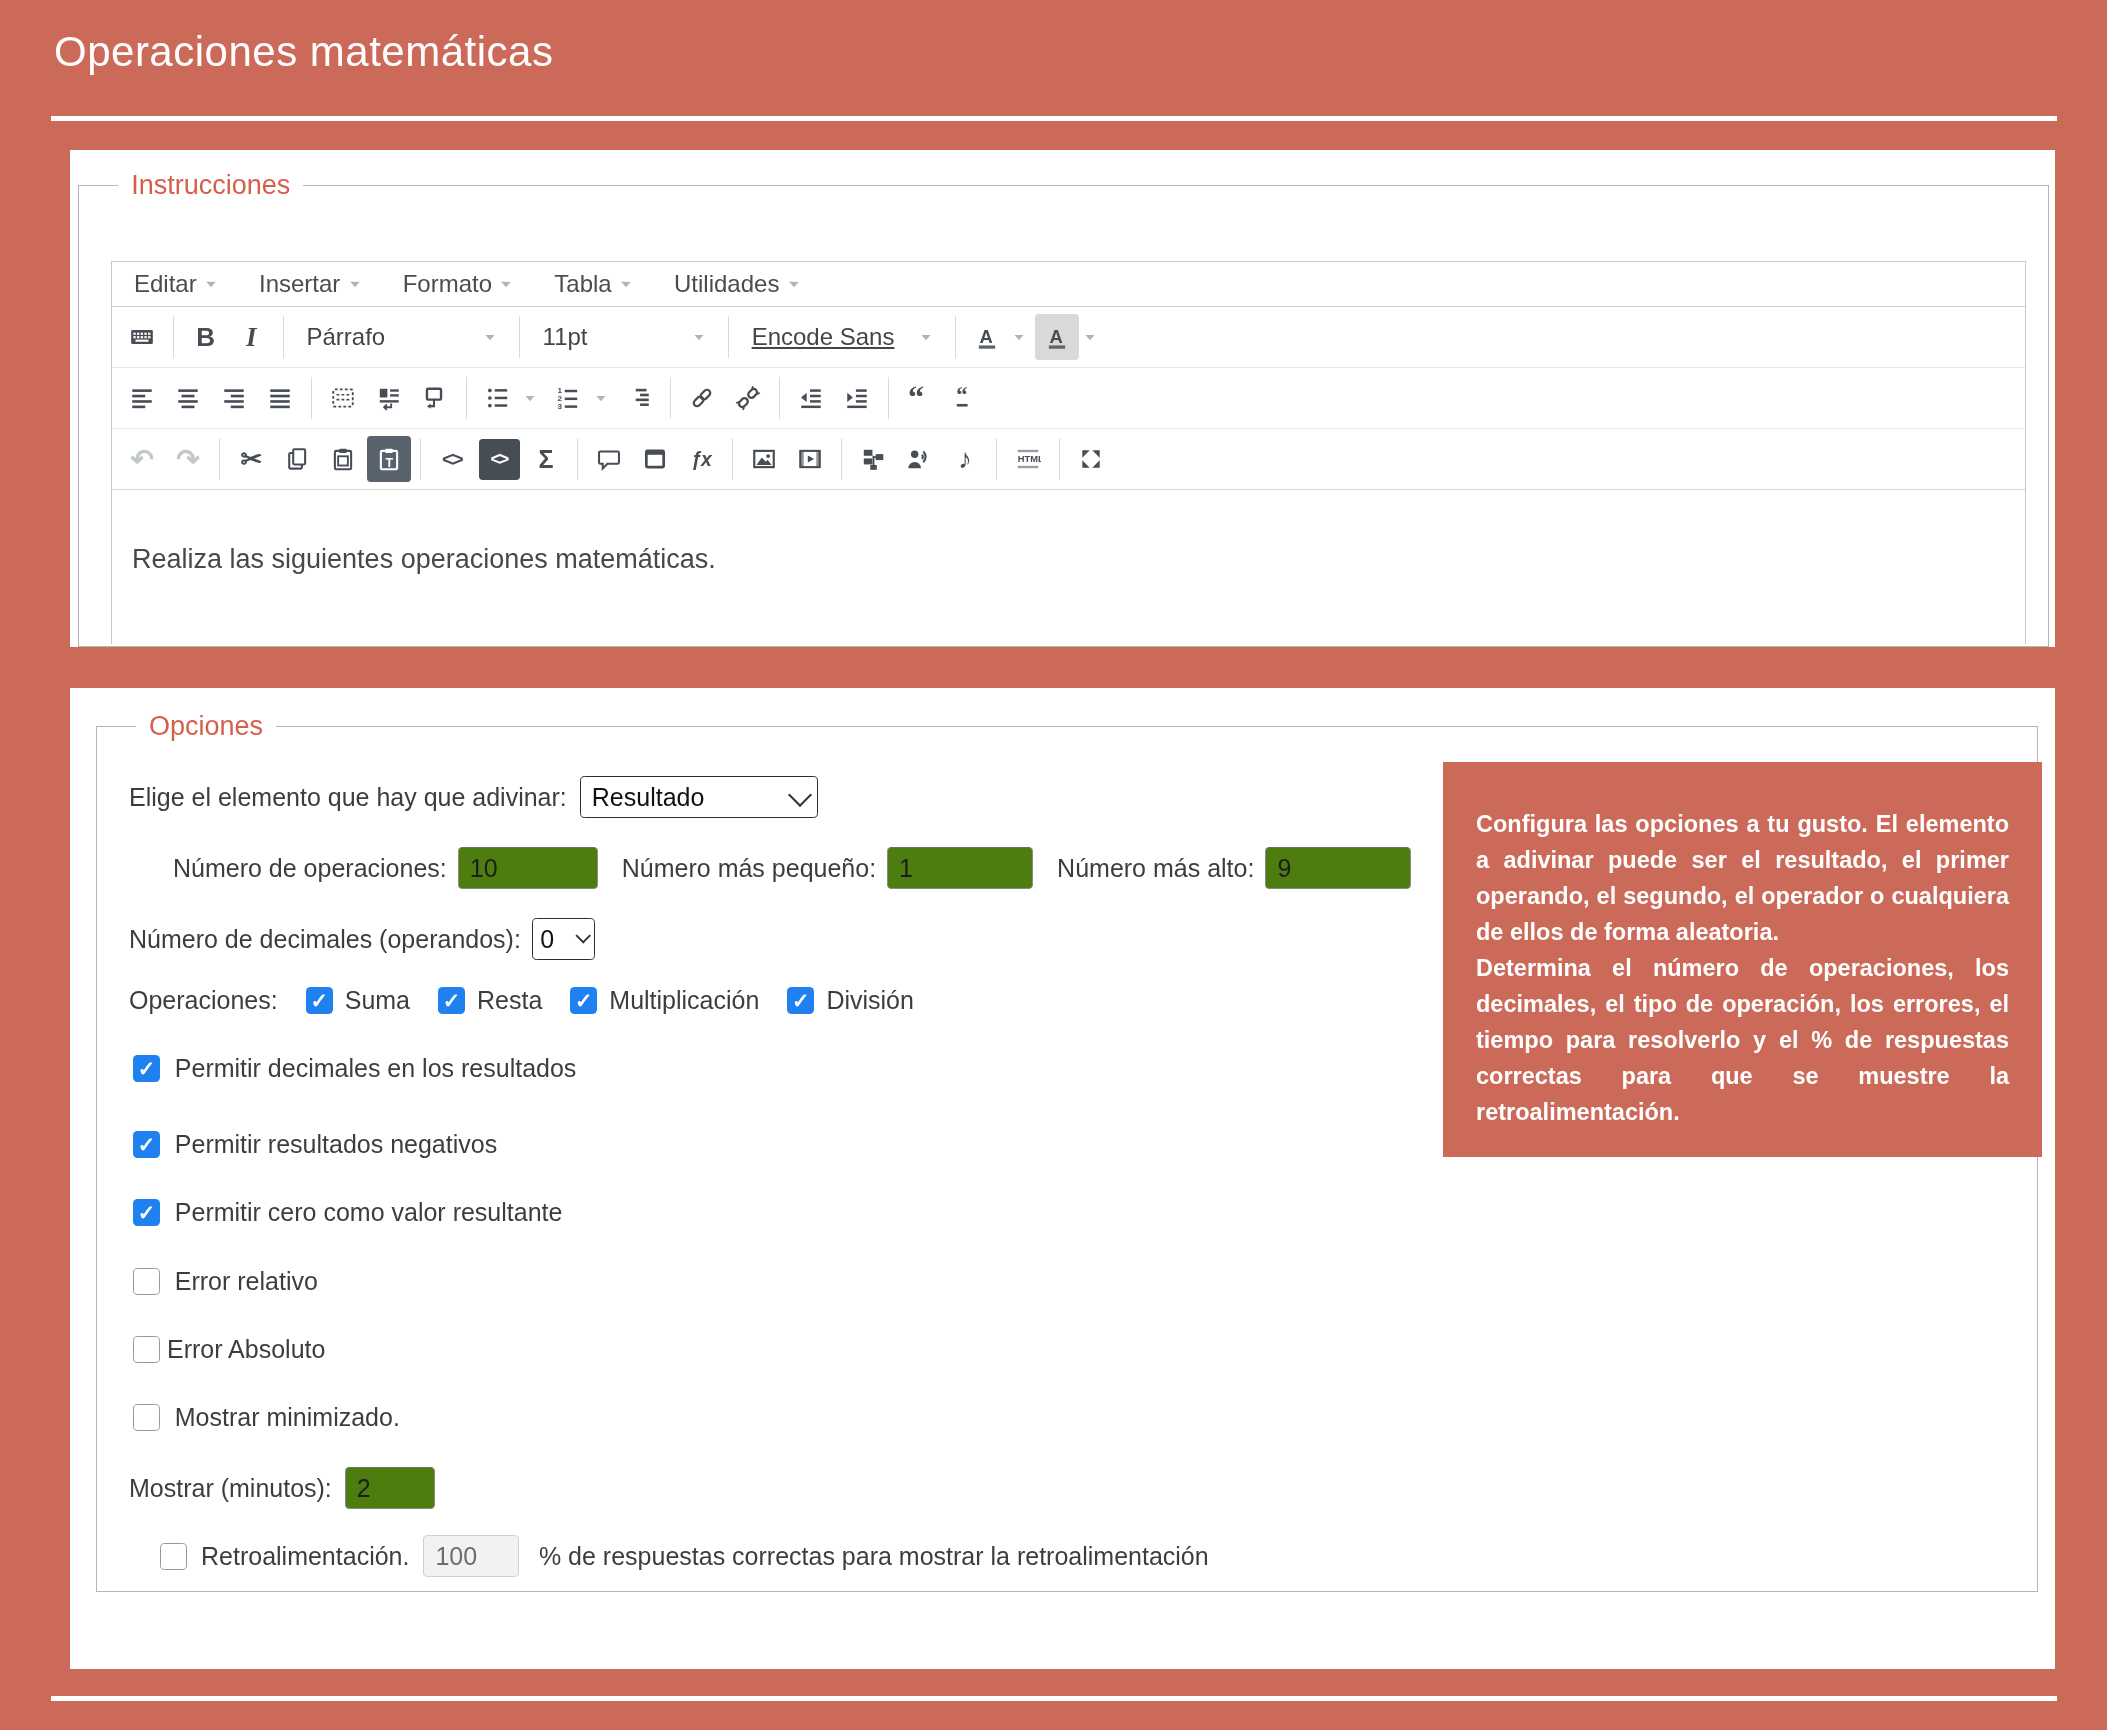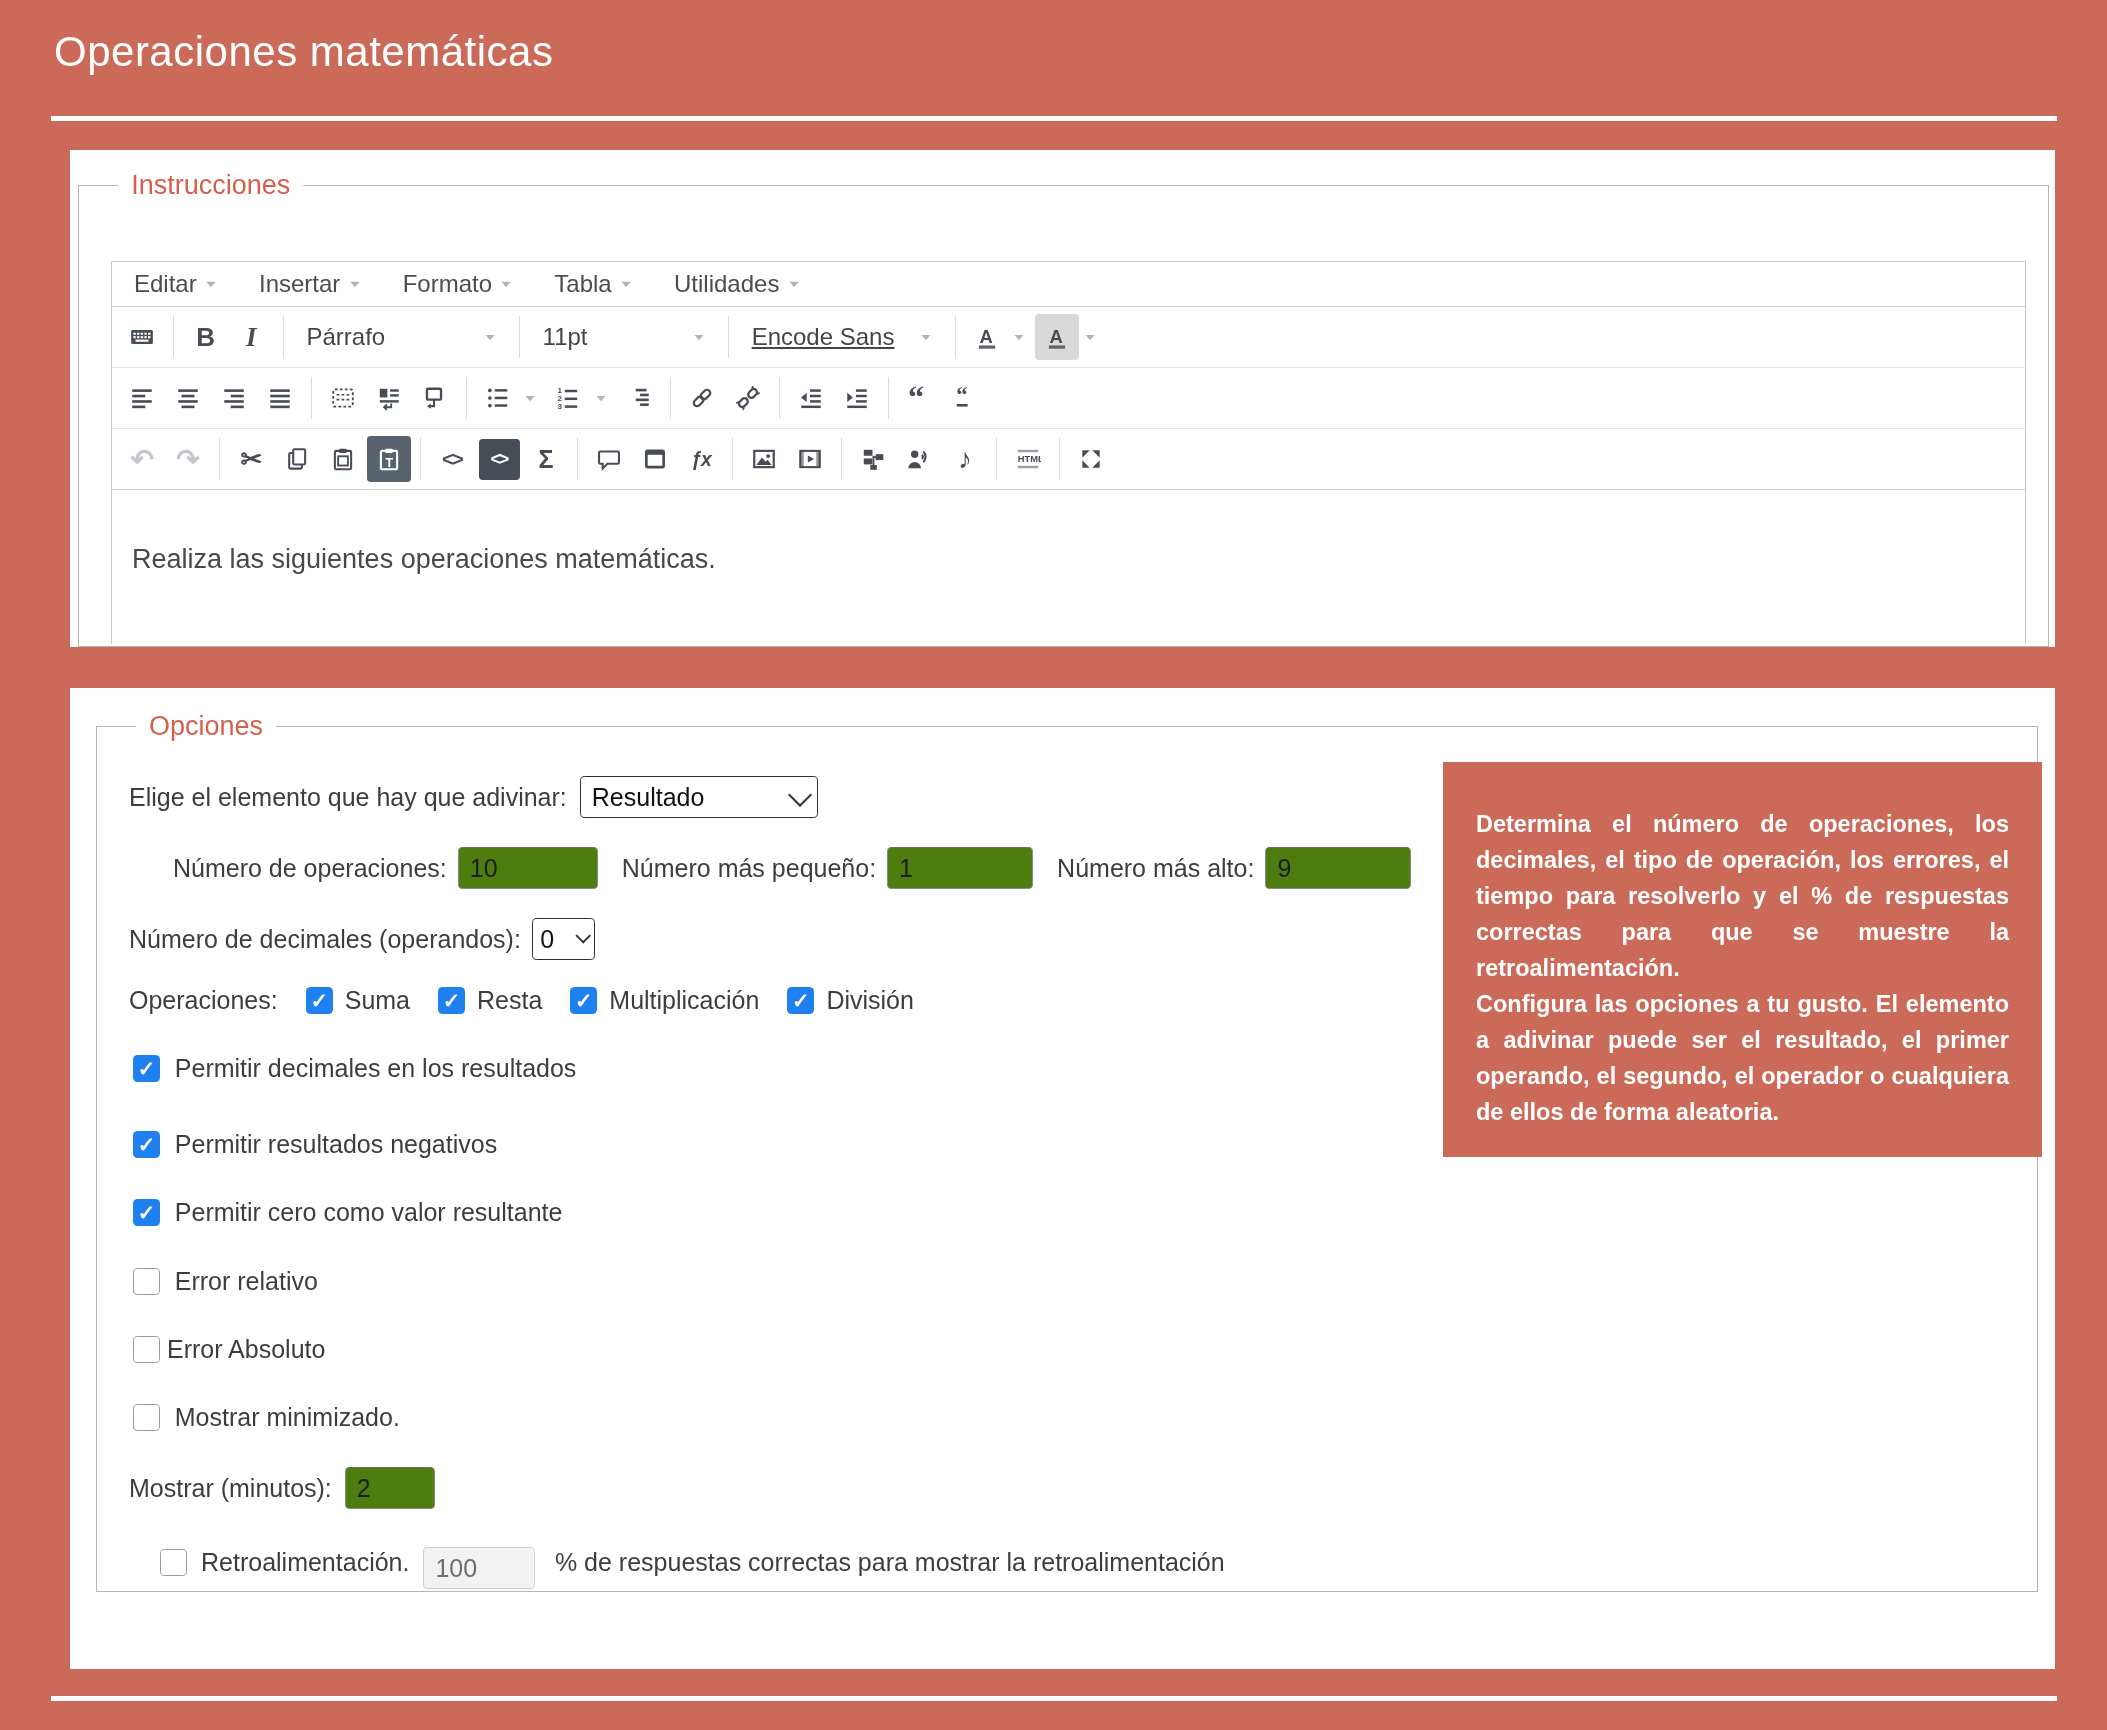--- a/index.html
+++ b/index.html
@@ -629,25 +629,25 @@
     <div class="optrow" style="left:59px;top:779px;gap:13px;">
       <span class="lbl">Mostrar (minutos):</span>
       <input class="tin" style="width: 90px;" value="2">
     </div>
 
     <div class="optrow" style="left:63px;top:847px;gap:14px;padding-left:27px;">
       <span id="feedback-cb" style="display:inline-flex;">
           <span class="cb off"></span>
         </span>
       <span class="lbl">Retroalimentación.</span>
-      <input class="tin disabled" disabled="" style="width: 112px; margin-top: 12px;" value="100">
+      <input class="tin disabled" disabled="" style="width: 96px;" value="100">
       <span class="lbl" style="margin-left:5.5px;">% de respuestas correctas para mostrar la retroalimentación</span>
     </div>
   </section>
 
   <aside class="callout callout-2">
+    <p>Configura las opciones a tu gusto. El elemento a adivinar puede ser el resultado, el primer operando, el segundo, el operador o cualquiera de ellos de forma aleatoria.</p>
     <p>Determina el número de operaciones, los decimales, el tipo de operación, los errores, el tiempo para resolverlo y el % de respuestas correctas para que se muestre la retroalimentación.</p>
-    <p>Configura las opciones a tu gusto. El elemento a adivinar puede ser el resultado, el primer operando, el segundo, el operador o cualquiera de ellos de forma aleatoria.</p>
   </aside>
 
   <div class="hr hr-bottom"></div>
 </div>
 
 
 </body></html>

